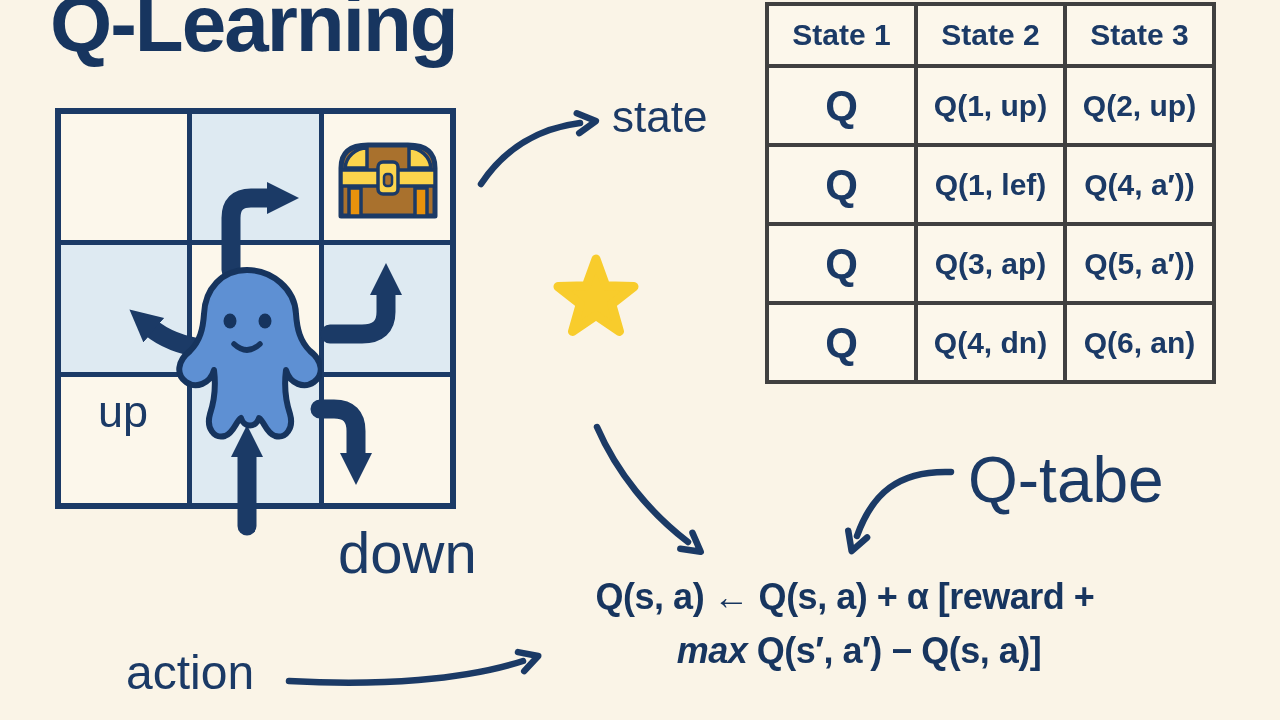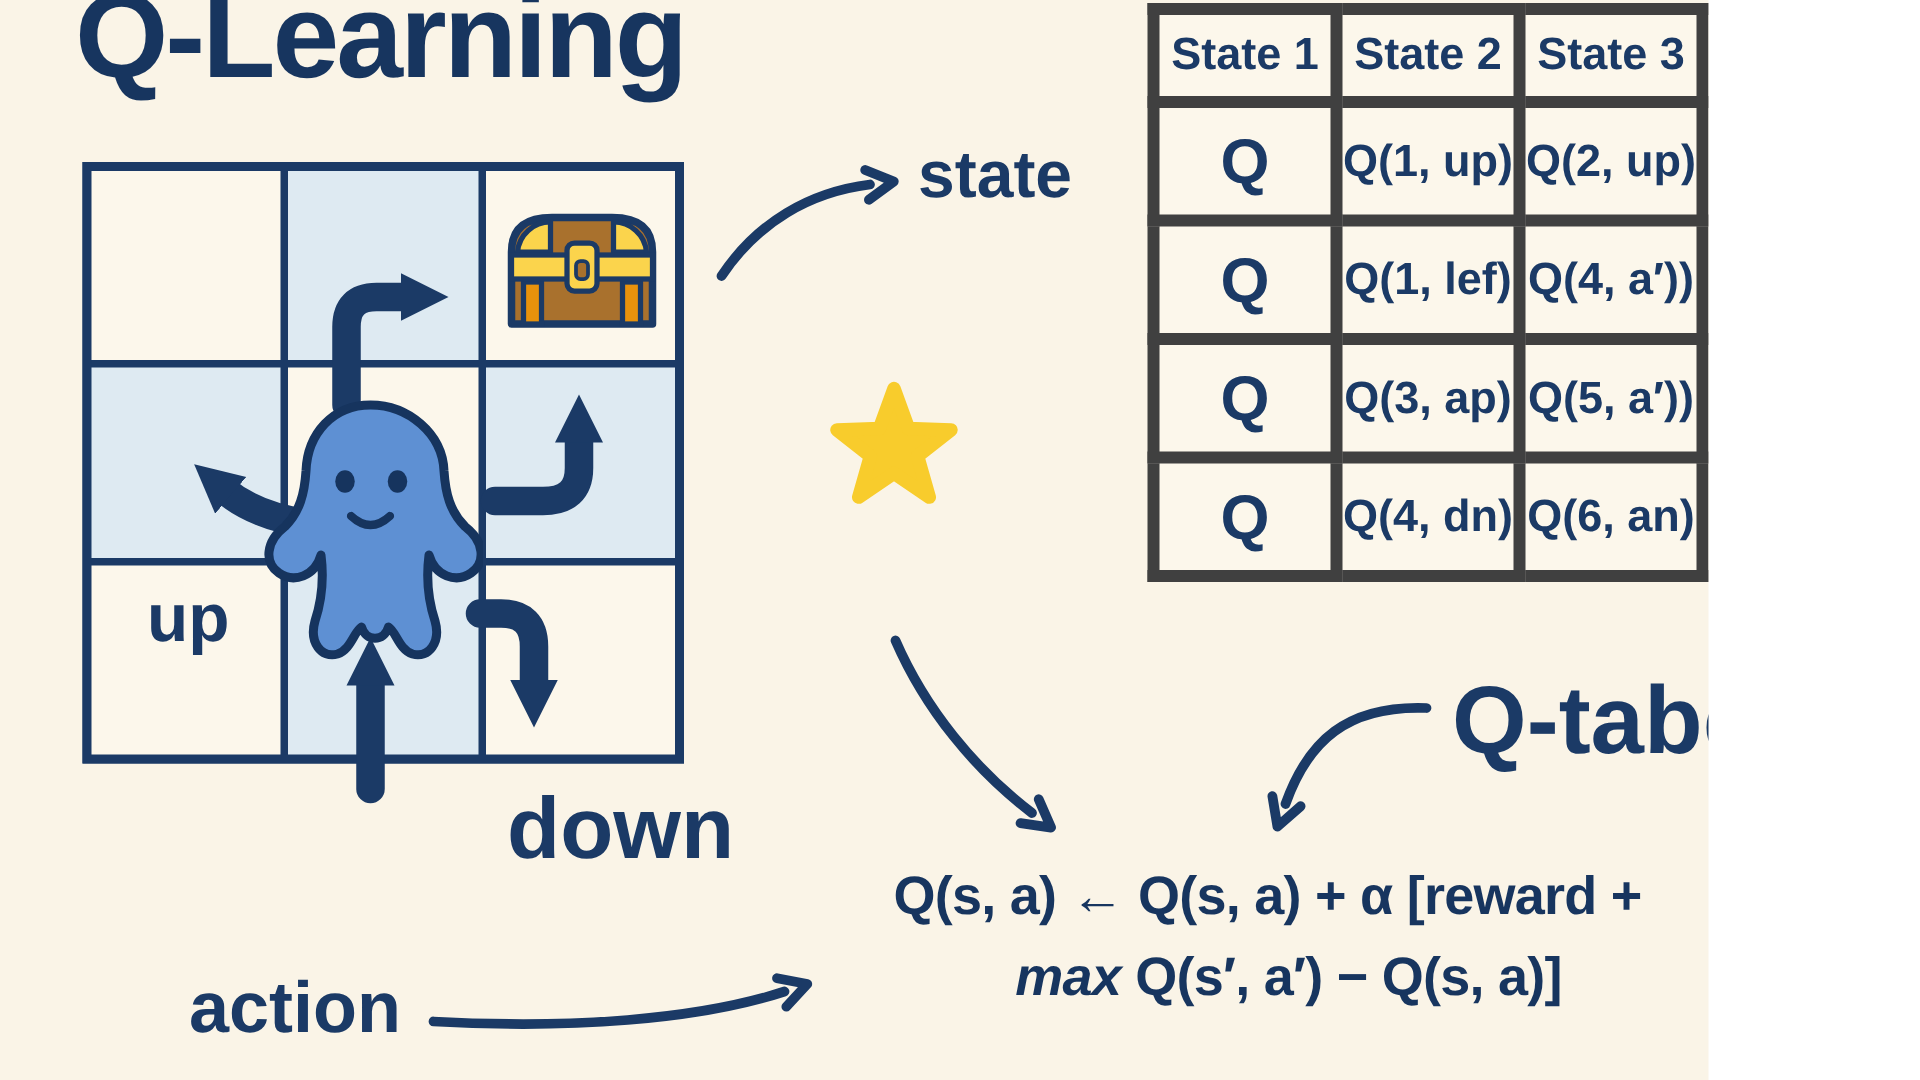--- a/index.html
+++ b/index.html
@@ -1,23 +1,23 @@
 <!DOCTYPE html>
 <html><head>
 <meta charset="utf-8">
 <style>
   * { margin:0; padding:0; box-sizing:border-box; }
   html,body { width:1280px; height:720px; overflow:hidden; }
   body { font-family:"Liberation Sans", sans-serif; }
   .stage {
-    position:relative; width:1139px; height:720px;
+    position:relative; width:1280px; height:720px;
     background:#FAF4E7; color:#1B3A66; overflow:hidden;
   }
   .abs { position:absolute; }
-  .lbl { position:absolute; font-weight:700; color:#1B3A66; white-space:nowrap; }
+  .lbl { position:absolute; font-weight:400; color:#1B3A66; white-space:nowrap; }
 
   .page-title {
     position:absolute; left:50px; top:-22px;
     font-size:80px; font-weight:800; letter-spacing:-2px; color:#17355F;
   }
 
   
   .gridworld {
     position:absolute; left:55px; top:108px; width:401px; height:401px;
     background:#1B3A66; border:6px solid #1B3A66;
@@ -37,21 +37,21 @@
   .label-qtable { left:968px; top:443px; font-size:64px; }
   .label-action { left:126px; top:645px; font-size:48px; }
 
   
   .qtable {
     position:absolute; left:765px; top:2px;
     border-collapse:collapse; table-layout:fixed;
     background:#FCF7EB;
   }
   .qtable td, .qtable th {
-    border:8px solid #404040; width:149px; text-align:center;
+    border:4px solid #404040; width:149px; text-align:center;
     color:#1B3A66; font-weight:700; overflow:hidden;
   }
   .qtable th { height:62px; font-size:30px; }
   .qtable td { height:79px; font-size:30px; }
   .qtable td.qbig { font-size:42px; }
 
   
   .formula {
     position:absolute; left:495px; top:570px; width:700px;
     text-align:center; font-weight:700; font-size:36px; color:#17355F;

